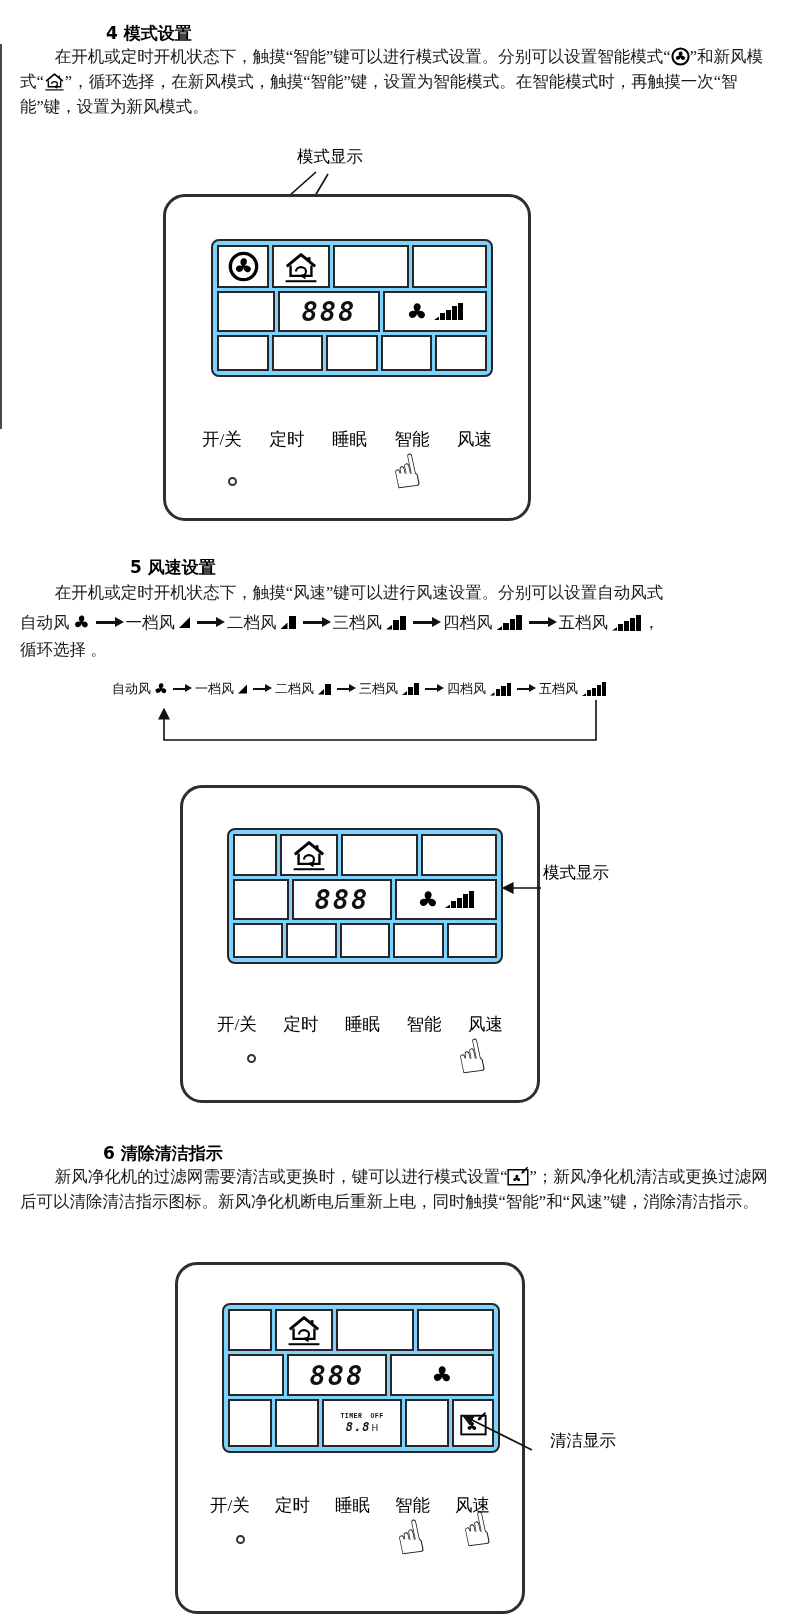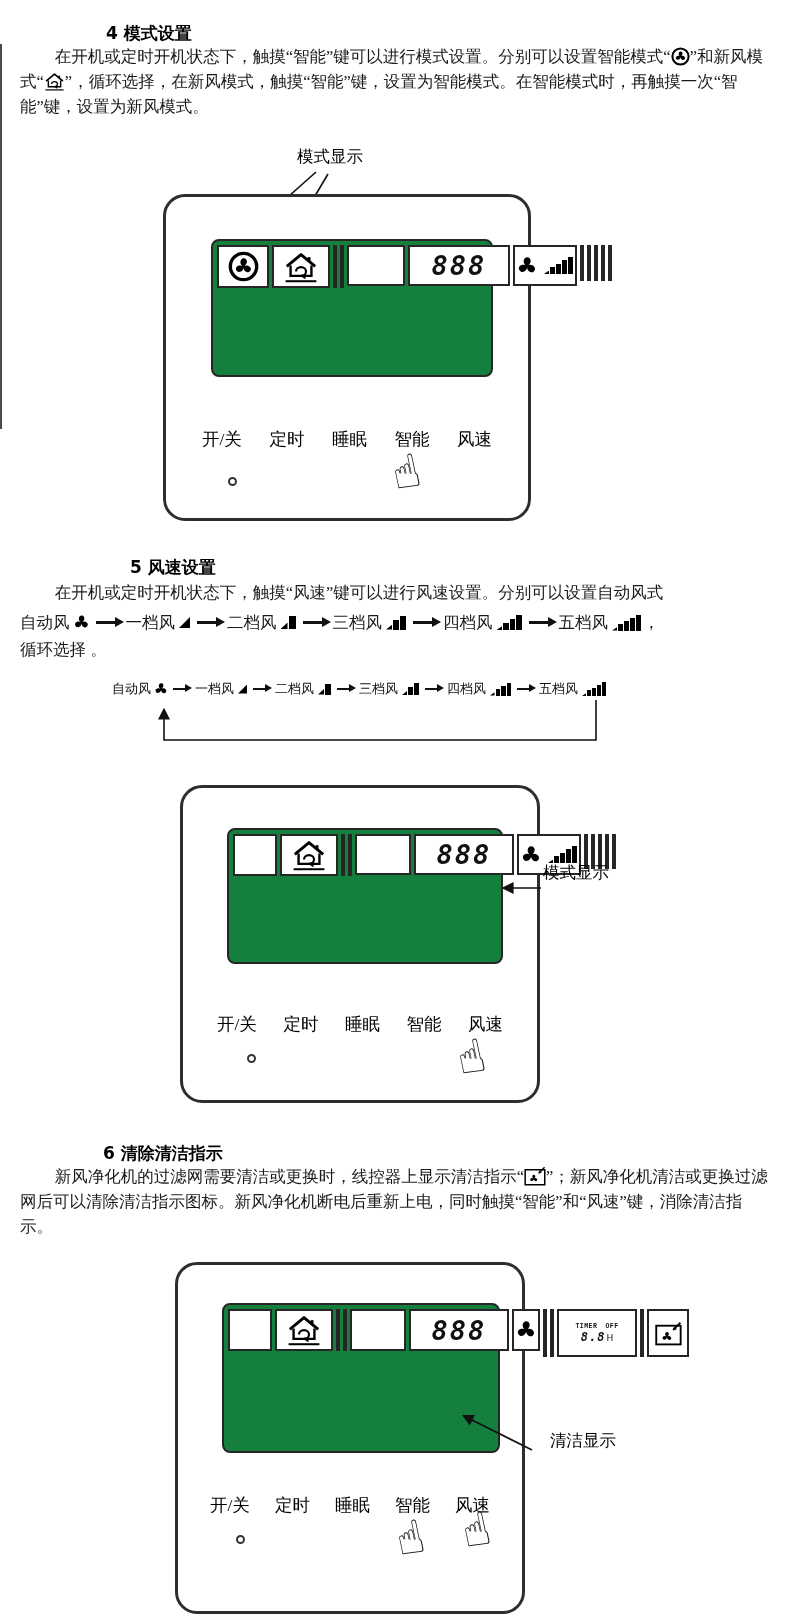--- a/index.html
+++ b/index.html
@@ -11,21 +11,21 @@
   .indent{text-indent:2.1em}
   .inic{display:inline-block;vertical-align:-4px}
   .arr{display:inline-block;width:20px;height:2.2px;background:#111;vertical-align:middle;position:relative;margin:0 10px 0 5px}
   .arr::after{content:"";position:absolute;right:-8px;top:-4.4px;width:0;height:0;border-left:9px solid #111;border-top:5.3px solid transparent;border-bottom:5.3px solid transparent}
   .arr.sm{width:13px;margin:0 9px 0 4px}
   .arr.sm::after{border-left-width:7px;border-top-width:4.4px;border-bottom-width:4.4px;top:-3.6px;right:-6px}
   .wedge{display:inline-flex;align-items:flex-end;gap:1px;vertical-align:-1px;margin:0 2px}
   .wedge i{background:#000;display:block}
   .wedge i:first-child{clip-path:polygon(0 100%,100% 0,100% 100%)}
   .controller{position:absolute;border:3.5px solid #2e2e2e;border-radius:22px;background:#fff}
-  .lcd{position:absolute;border:2.5px solid #262626;border-radius:8px;padding:4px;display:flex;flex-direction:row;gap:3px;background:#15803d}
+  .lcd{position:absolute;border:2.5px solid #262626;border-radius:8px;padding:4px;display:flex;flex-direction:column;gap:3px;background:#7dd3fc}
   .lrow{display:flex;gap:3px}
   .cell{border:2px solid #262626;flex:1;display:flex;align-items:center;justify-content:center;gap:3px;background:#fff}
   .seg7{font-family:"DejaVu Sans Mono","Liberation Mono",monospace;font-style:italic;font-weight:700;font-size:27px;letter-spacing:2px;color:#111}
   .btnrow{position:absolute;display:flex;justify-content:space-between;font-size:17.5px;color:#000}
   .btn{cursor:pointer}
   .led{position:absolute;width:9px;height:9px;border:2px solid #333;border-radius:50%;background:#fff}
   .hand{position:absolute;font-family:"DejaVu Sans",sans-serif;font-size:46px;line-height:1;color:#111;transform:rotate(-12deg)}
   .callout{position:absolute;font-size:16.5px;color:#000}
   .flow{position:absolute;display:flex;align-items:center;font-size:13px;white-space:nowrap;color:#111}
   .seqline{display:flex;align-items:center;white-space:nowrap;margin:5px 0 2px 0}
@@ -294,21 +294,21 @@
   </div>
 
   <div class="callout" style="left:543px;top:862px">模式显示</div>
   <svg class="cline" style="left:497px;top:881px" width="46" height="14">
     <line x1="44" y1="7" x2="7" y2="7" stroke="#111" stroke-width="1.6" marker-end="url(#ah)"></line>
   </svg>
 
   <div class="h" style="left:103px;top:1142px">6 清除清洁指示</div>
 
   <p class="para indent" style="left:20px;top:1164px;width:754px">
-    <span>新风净化机的过滤网需要清洁或更换时，线控器上显示清洁指示“</span><svg class="inic" style="width:22px;height:20px">
+    <span>新风净化机的过滤网需要清洁或更换时，键可以进行模式设置“</span><svg class="inic" style="width:22px;height:20px">
         <use href="#ic-clean"></use>
       </svg><span>”；新风净化机清洁或更换过滤网后可以清除清洁指示图标。新风净化机断电后重新上电，同时触摸“智能”和“风速”键，消除清洁指示。</span>
   </p>
 
   <div class="controller" style="left:175px;top:1262px;width:350px;height:352px">
     <div class="lcd" style="left:44px;top:38px;width:278px;height:150px">
       <div class="lrow" style="height:42px">
         <div class="cell" style="flex:0 0 44px"></div>
         <div class="cell" style="flex:0 0 58px">
             <svg style="width:36px;height:32px">

